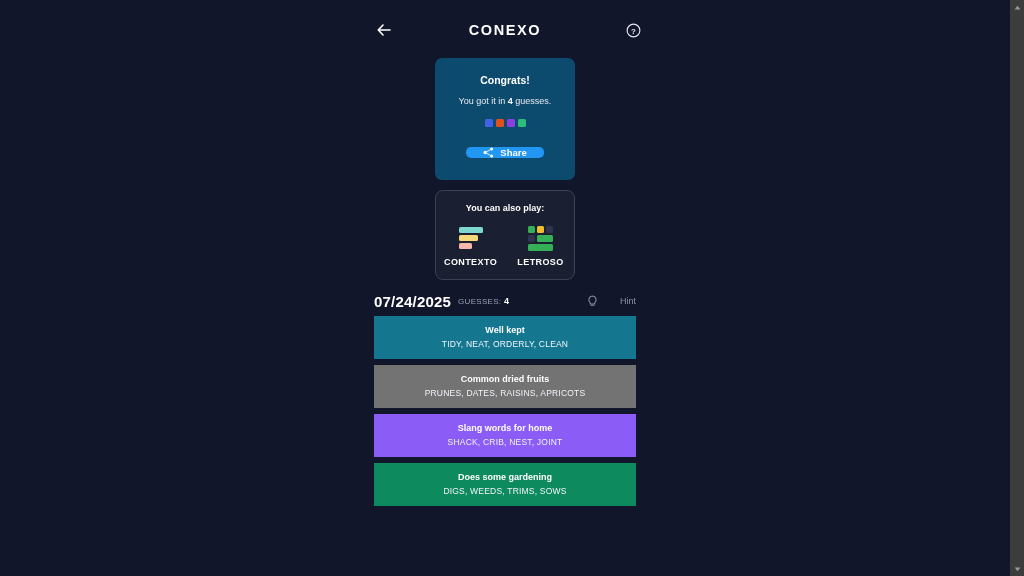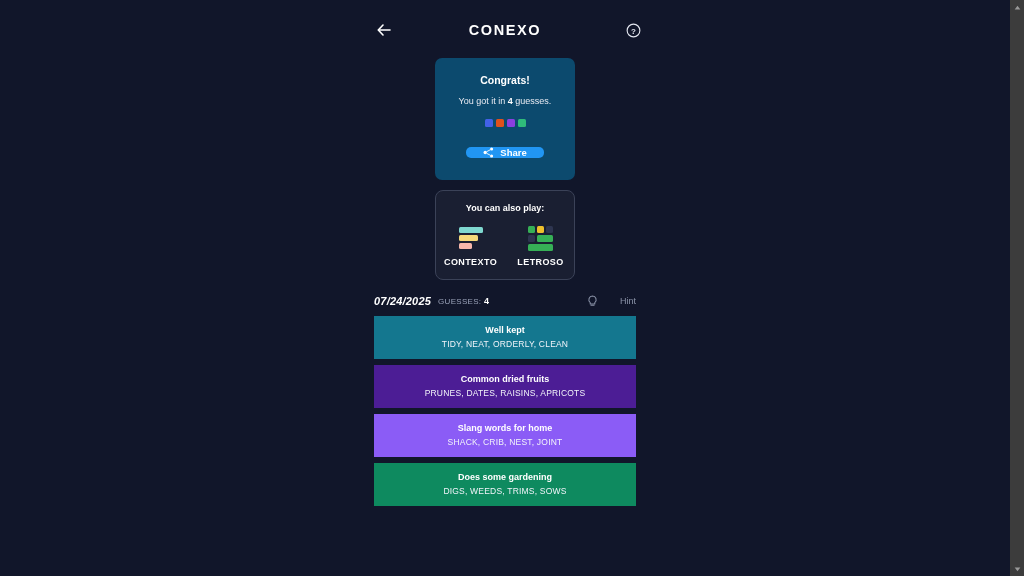--- a/index.html
+++ b/index.html
@@ -178,25 +178,24 @@
 
   
   .meta-row {
     width: 262px;
     margin: 13px auto 0 auto;
     display: flex;
     align-items: center;
     height: 16px;
   }
   .meta-date {
-    font-size: 11px;
+    font-size: 15px;
     font-weight: bold;
     color: #ffffff;
     letter-spacing: 0.2px;
-    font-style: italic;
   }
   .meta-guesses {
     font-size: 8px;
     color: #9aa2b8;
     margin-left: 7px;
     letter-spacing: 0.3px;
   }
   .meta-guesses b { color: #ffffff; font-size: 9px; }
   .hint-btn {
     margin-left: auto;
@@ -361,21 +360,21 @@
     </div>
   </div>
 
   <div class="groups">
 
     <div class="group" style="background: rgb(20, 119, 143);">
       <div class="group-title">Well kept</div>
       <div class="group-words">TIDY, NEAT, ORDERLY, CLEAN</div>
     </div>
 
-    <div class="group" style="background: #4c1d95;">
+    <div class="group" style="background: #737373;">
       <div class="group-title">Common dried fruits</div>
       <div class="group-words">PRUNES, DATES, RAISINS, APRICOTS</div>
     </div>
 
     <div class="group" style="background: #8b5cf6;">
       <div class="group-title">Slang words for home</div>
       <div class="group-words">SHACK, CRIB, NEST, JOINT</div>
     </div>
 
     <div class="group" style="background: rgb(14, 138, 95);">

